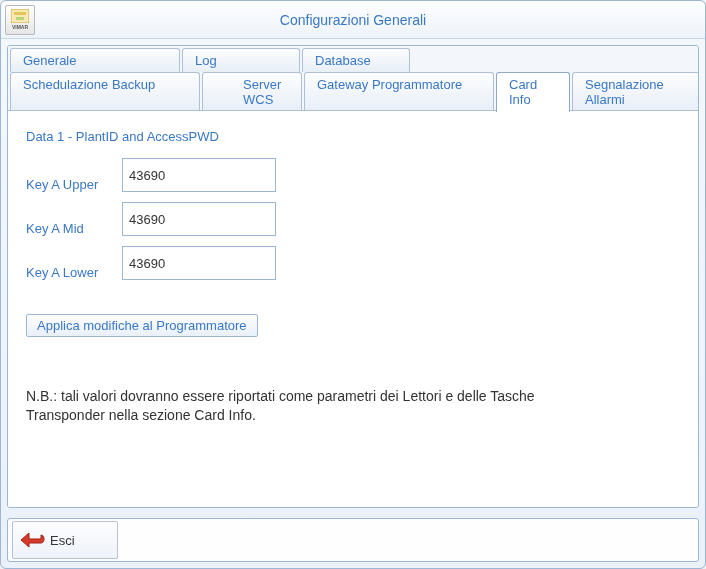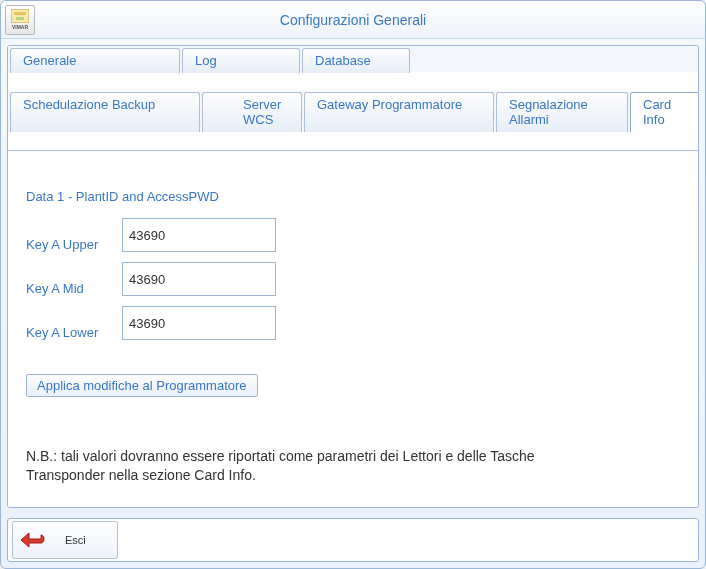--- a/index.html
+++ b/index.html
@@ -59,21 +59,20 @@
     flex-direction: column;
   }
   .tab-panel {
     flex: 1;
     border: 1px solid #9cb6d6;
     border-radius: 3px;
     background: #fefefe;
     display: flex;
     flex-direction: column;
     overflow: hidden;
-    gap: 20px;
   }
   .tab-row {
     display: flex;
     gap: 2px;
     padding: 2px 2px 0 2px;
     background: #f3f7fb;
   }
   .tab-row.second { padding-top: 0; }
   .tab {
     flex: 0 0 auto;
@@ -168,25 +167,25 @@
   }
   .exit-btn {
     height: 38px;
     width: 106px;
     border: 1px solid #b6c3d7;
     border-radius: 2px;
     background: linear-gradient(#fdfdfe, #eef3fa);
     display: flex;
     align-items: center;
     justify-content: flex-start;
-    gap: 16px;
+    gap: 1px;
     padding-left: 6px;
     color: #333;
     cursor: pointer;
-    font-size: 11px;
+    font-size: 13px;
     text-align: right;
   }
   .exit-btn svg { display: block; }
 </style>
 </head>
 <body>
 
 <div class="window">
 
   <div class="titlebar">
@@ -207,22 +206,22 @@
       <div class="tab-row">
         <div class="tab w-gen">Generale</div>
         <div class="tab w-log">Log</div>
         <div class="tab w-db">Database</div>
       </div>
 
       <div class="tab-row second">
         <div class="tab w-sched">Schedulazione Backup</div>
         <div class="tab w-server">Server WCS</div>
         <div class="tab w-gw">Gateway Programmatore</div>
+        <div class="tab w-card active">Card Info</div>
         <div class="tab w-seg">Segnalazione Allarmi</div>
-        <div class="tab w-card active">Card Info</div>
       </div>
       <div class="tab-divider"></div>
 
       <div class="page-body">
 
         <div class="section-title">Data 1 - PlantID and AccessPWD</div>
 
         <div class="field-row">
           <div class="field-label">Key A Upper</div>
           <input class="text-input" type="text" value="43690" style="">

